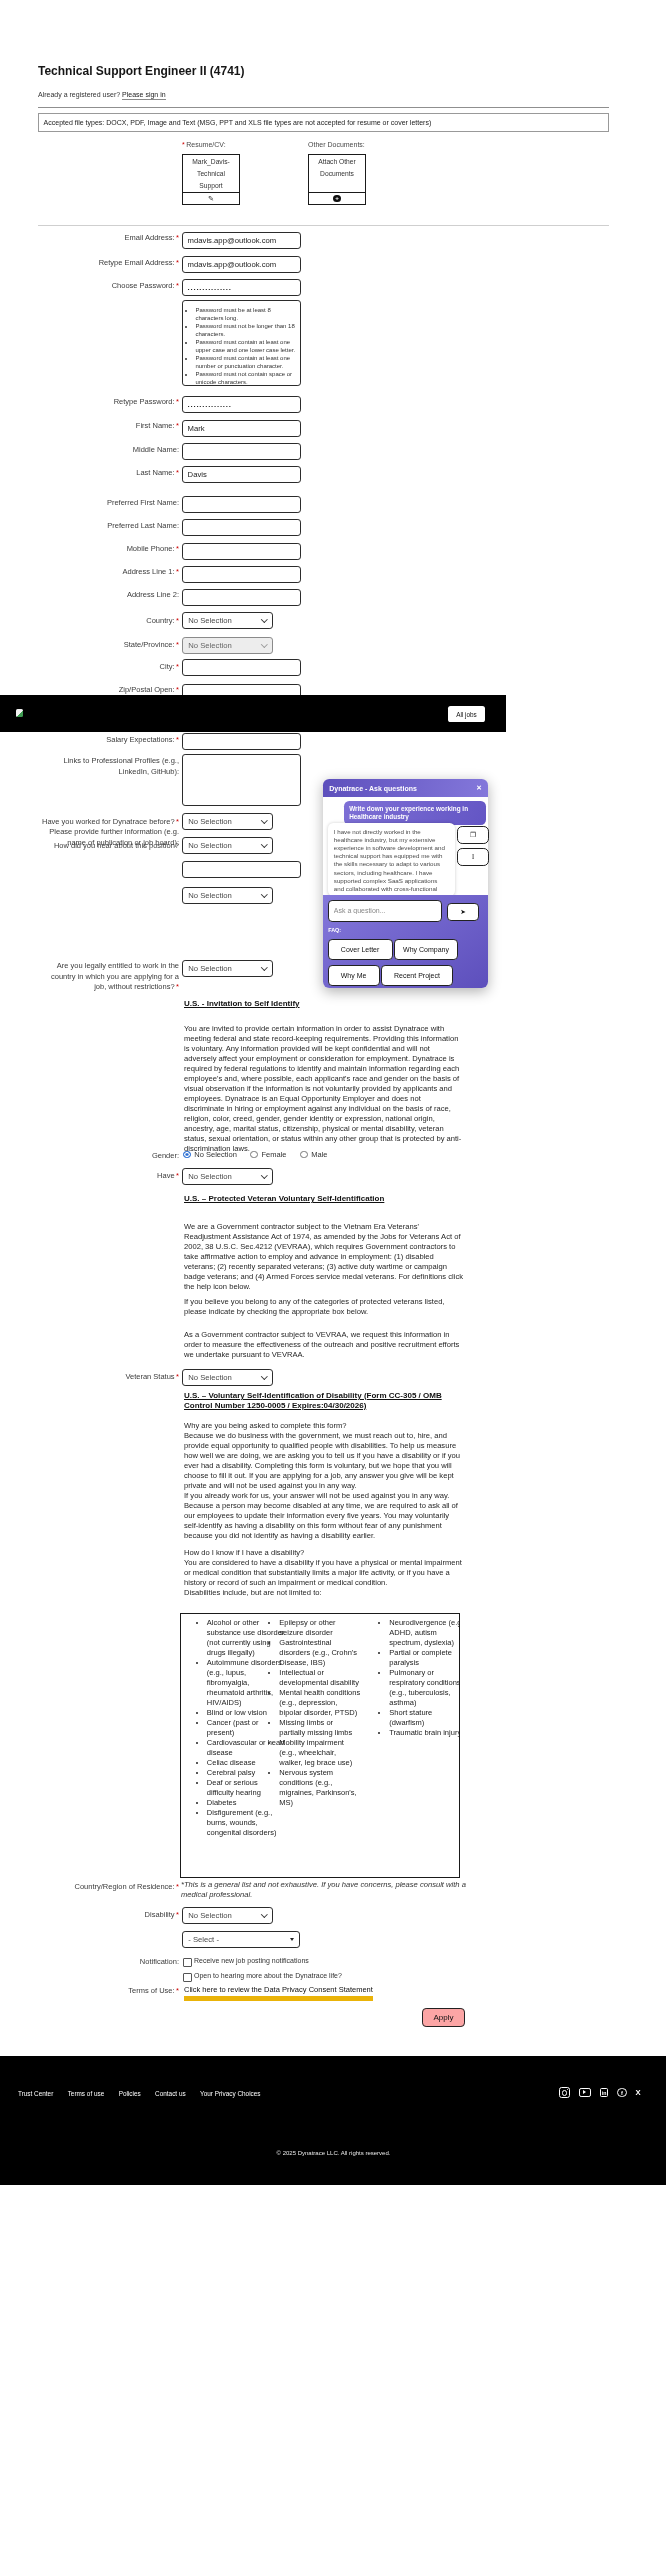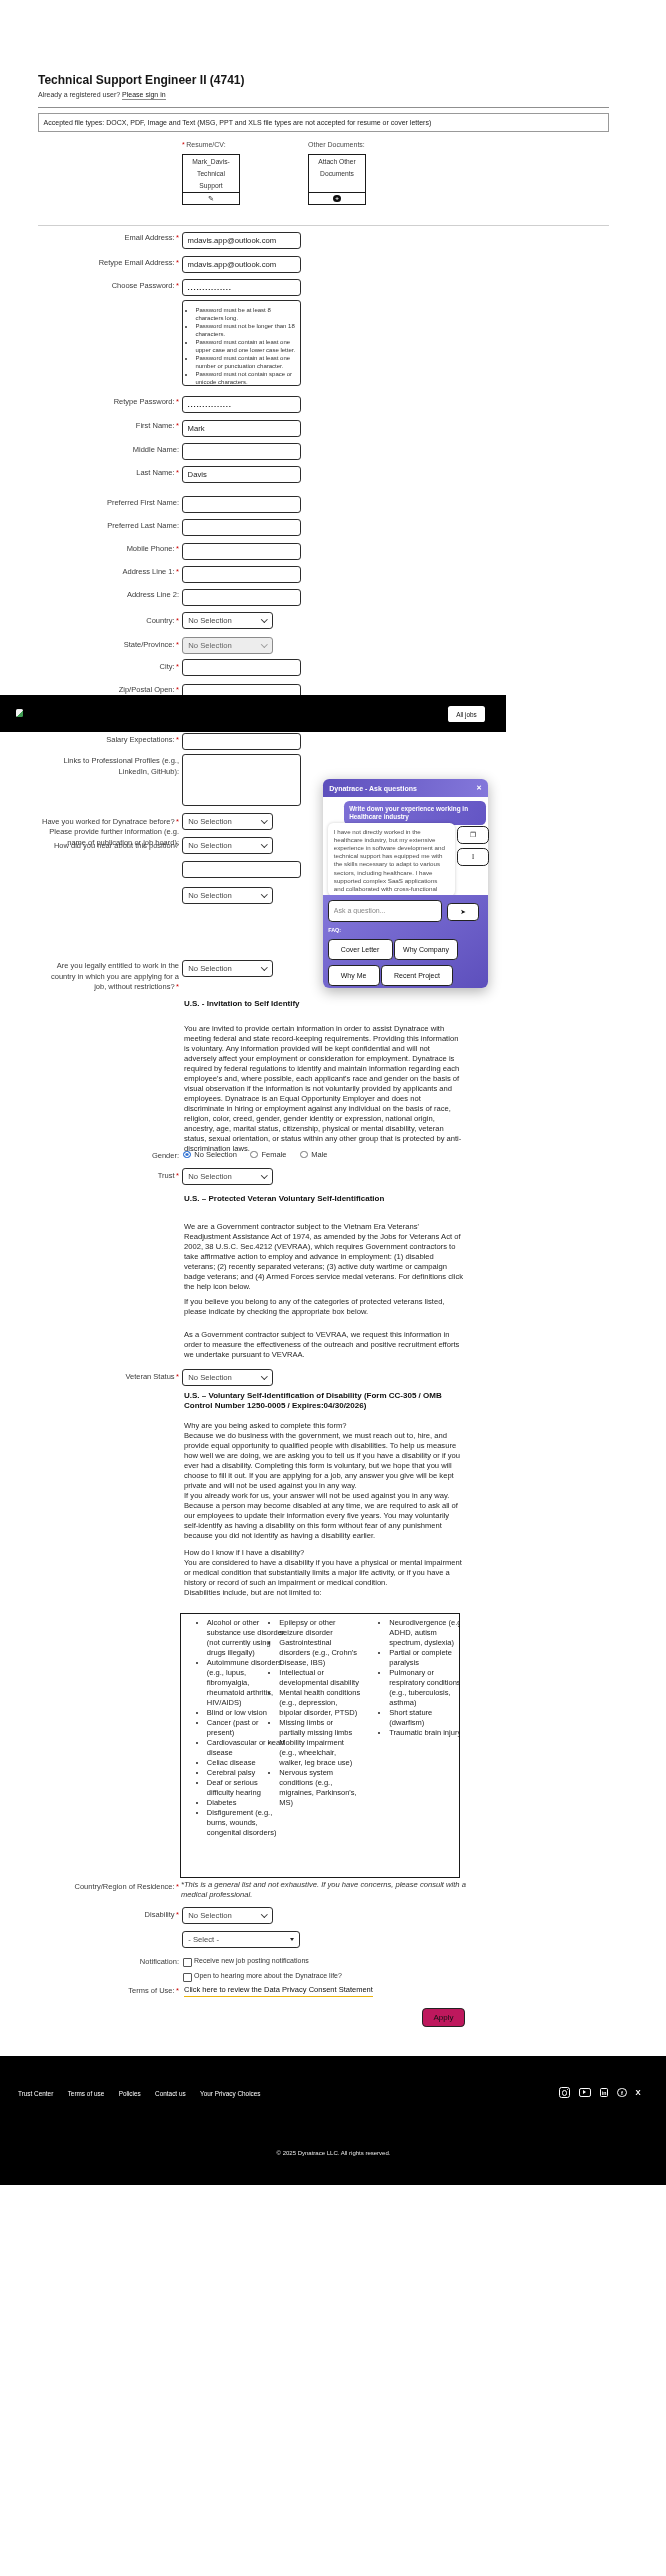--- a/index.html
+++ b/index.html
@@ -3,21 +3,21 @@
 <meta charset="utf-8">
 <style>
   :root{
     --required:#cc0000; --border-dark:#2b2b2b;
     --chat-light:#8478db; --chat-dark:#5d4fbc; --bubble:#6e60cc;
   }
   html,body{margin:0;padding:0;background:#fff;}
   body{font-family:"Liberation Sans",sans-serif;color:#222;}
   .page{position:relative;width:667px;height:2877px;background:#fff;overflow:hidden;}
 
-  .title{position:absolute;left:38px;top:64px;font-size:12px;font-weight:bold;color:#161616;margin-top:9px;}
+  .title{position:absolute;left:38px;top:64px;font-size:12px;font-weight:bold;color:#161616;}
   .signin{position:absolute;left:38px;top:91px;font-size:7px;color:#333;}
   .signin a{color:#222;text-decoration:none;border-bottom:1px solid #8a8a8a;padding-bottom:1px;cursor:pointer;}
   .hr1{position:absolute;left:38px;top:107px;width:571px;border-top:0.5px solid #8f8f8f;}
   .notice{position:absolute;left:38px;top:113px;width:571px;height:19px;border:0.5px solid #999;
     display:flex;align-items:center;padding-left:4.6px;box-sizing:border-box;font-size:7px;color:#222;}
   .hr2{position:absolute;left:38px;top:225px;width:571px;border-top:0.5px solid #cfcfcf;}
 
   .up-label{position:absolute;top:141px;font-size:7px;color:#4a4a4a;}
   .tile{position:absolute;top:154px;width:58px;height:51px;border:1px solid #1a1a1a;background:#fff;box-sizing:border-box;cursor:pointer;}
   .tile-name{height:37px;overflow:hidden;text-align:center;font-size:6.7px;line-height:12px;color:#333;padding:0.5px 1.5px;box-sizing:border-box;}
@@ -51,30 +51,30 @@
   .alljobs{position:absolute;left:448px;top:11.3px;width:37px;height:15.5px;background:#fff;border:none;border-radius:2.6px;
     font-size:6.4px;color:#111;display:flex;align-items:center;justify-content:center;cursor:pointer;font-family:"Liberation Sans",sans-serif;}
 
   .radio-row{position:absolute;left:183px;top:1150px;display:flex;align-items:center;gap:3.6px;font-size:7.5px;color:#333;}
   .radio{width:7.7px;height:7.7px;border-radius:50%;border:0.5px solid #777;background:#fff;box-sizing:border-box;cursor:pointer;}
   .radio.checked{border:0.5px solid #2b6fd4;background:#2b6fd4;box-shadow:inset 0 0 0 1.3px #fff;}
   .radio-gap{width:6.2px;}
   .cb{position:absolute;left:183px;width:6.7px;height:6.7px;border:0.5px solid #555;border-radius:1px;background:#fff;cursor:pointer;}
   .cb-text{position:absolute;left:194px;font-size:7px;color:#333;}
 
-  .sect-h{position:absolute;left:184px;width:278px;font-weight:bold;font-size:8px;line-height:9.8px;color:#111;}
+  .sect-h{position:absolute;left:184px;width:278px;font-weight:bold;font-size:8px;line-height:9.8px;color:#111;text-decoration:underline;}
   .para{position:absolute;left:184px;width:279px;font-size:7.6px;line-height:10px;color:#1f1f1f;}
   .dis-box{position:absolute;left:180px;top:1613px;width:280px;height:265px;border:1px solid #1a1a1a;box-sizing:border-box;overflow:hidden;}
   .dis-box ul{position:absolute;top:4.1px;margin:0;padding:0 0 0 9.3px;font-size:7.5px;line-height:10px;color:#222;list-style:disc;}
   .dis-col1{left:16.5px;width:78px;}
   .dis-col2{left:89px;width:81px;}
   .dis-col3{left:199px;width:77px;}
   .footnote{position:absolute;left:181px;top:1880px;width:286px;font-size:7.6px;line-height:9.8px;font-style:italic;color:#333;}
-  .terms-link{position:absolute;left:184px;top:1985px;font-size:7.5px;color:#111;border-bottom:1px solid #eab308;padding-bottom:1.5px;cursor:pointer;}
-  .apply{position:absolute;left:422px;top:2008px;width:43px;height:19px;background:#be185d;border:0.8px solid #222;border-radius:4.1px;
+  .terms-link{position:absolute;left:184px;top:1985px;font-size:7.5px;color:#111;border-bottom:5px solid #eab308;padding-bottom:1.5px;cursor:pointer;}
+  .apply{position:absolute;left:422px;top:2008px;width:43px;height:19px;background:#fca5a5;border:0.8px solid #222;border-radius:4.1px;
     font-size:8px;color:#111;display:flex;align-items:center;justify-content:center;cursor:pointer;font-family:"Liberation Sans",sans-serif;}
 
   .chat{position:absolute;left:323px;top:779px;width:165px;height:209px;background:#fff;border-radius:6.2px;
     box-shadow:0 3.1px 12.4px rgba(0,0,0,.3);z-index:10;}
   .chat-head{height:18px;background:linear-gradient(100deg,var(--chat-dark),var(--chat-light));border-radius:6.2px 6.2px 0 0;
     display:flex;align-items:center;padding:0 6.2px;color:#fff;font-weight:bold;font-size:7px;}
   .chat-close{margin-left:auto;color:#fff;font-size:6.7px;cursor:pointer;}
   .bubble-user{position:absolute;left:21px;top:22px;width:142px;box-sizing:border-box;padding:3.6px 5.2px;
     background:linear-gradient(120deg,#7e70d6,#6355c4);color:#fff;font-weight:bold;font-size:6.4px;line-height:8.2px;border-radius:5.2px;}
   .bubble-bot{position:absolute;left:4.6px;top:44px;width:127px;height:73px;box-sizing:border-box;padding:4.6px 6.2px;background:#fff;
@@ -276,21 +276,21 @@
     <span class="radio checked"></span>
     <span>No Selection</span>
     <span class="radio-gap"></span>
     <span class="radio"></span>
     <span>Female</span>
     <span class="radio-gap"></span>
     <span class="radio"></span>
     <span>Male</span>
   </div>
 
-  <div class="lbl" style="top:1171px"><span>Trust</span><span class="req">*</span></div>
+  <div class="lbl" style="top:1171px"><span>Have</span><span class="req">*</span></div>
   <div class="sel" style="top:1168px">
       <span>No Selection</span>
       <span class="chev"></span>
     </div>
 
   <div class="sect-h" style="top:1194px">U.S. – Protected Veteran Voluntary Self-Identification</div>
   <div class="para" style="top:1222px">We are a Government contractor subject to the Vietnam Era Veterans' Readjustment Assistance Act of 1974, as amended by the Jobs for Veterans Act of 2002, 38 U.S.C. Sec.4212 (VEVRAA), which requires Government contractors to take affirmative action to employ and advance in employment: (1) disabled veterans; (2) recently separated veterans; (3) active duty wartime or campaign badge veterans; and (4) Armed Forces service medal veterans. For definitions click the help icon below.</div>
   <div class="para" style="top:1297px">If you believe you belong to any of the categories of protected veterans listed, please indicate by checking the appropriate box below.</div>
   <div class="para" style="top:1330px">As a Government contractor subject to VEVRAA, we request this information in order to measure the effectiveness of the outreach and positive recruitment efforts we undertake pursuant to VEVRAA.</div>
 

